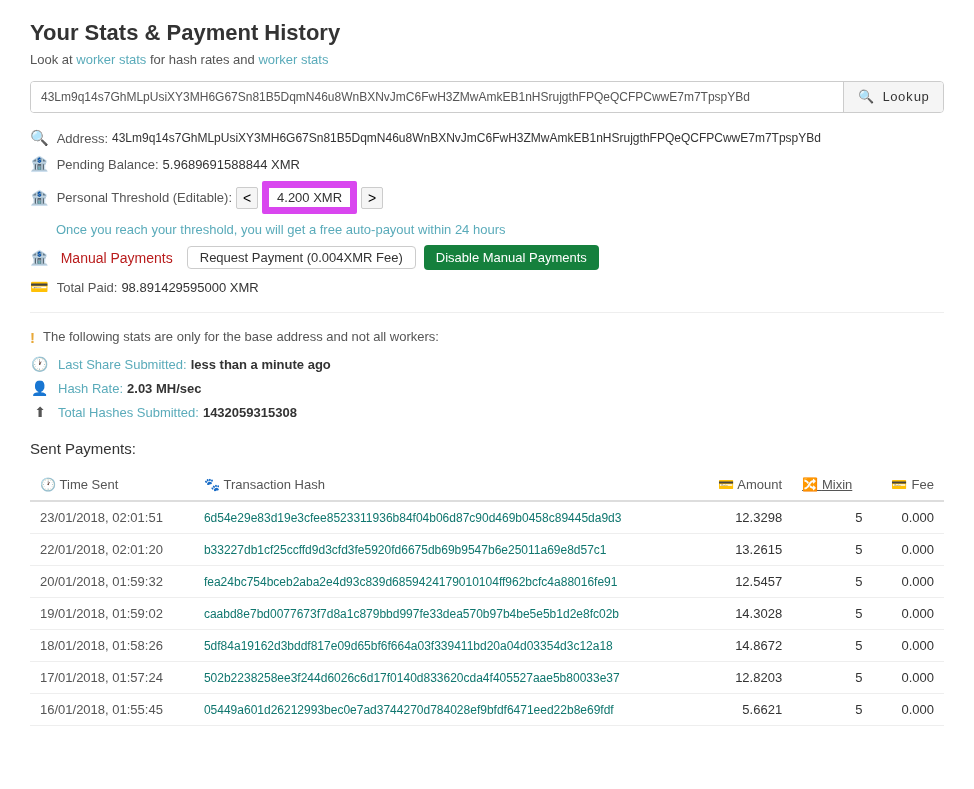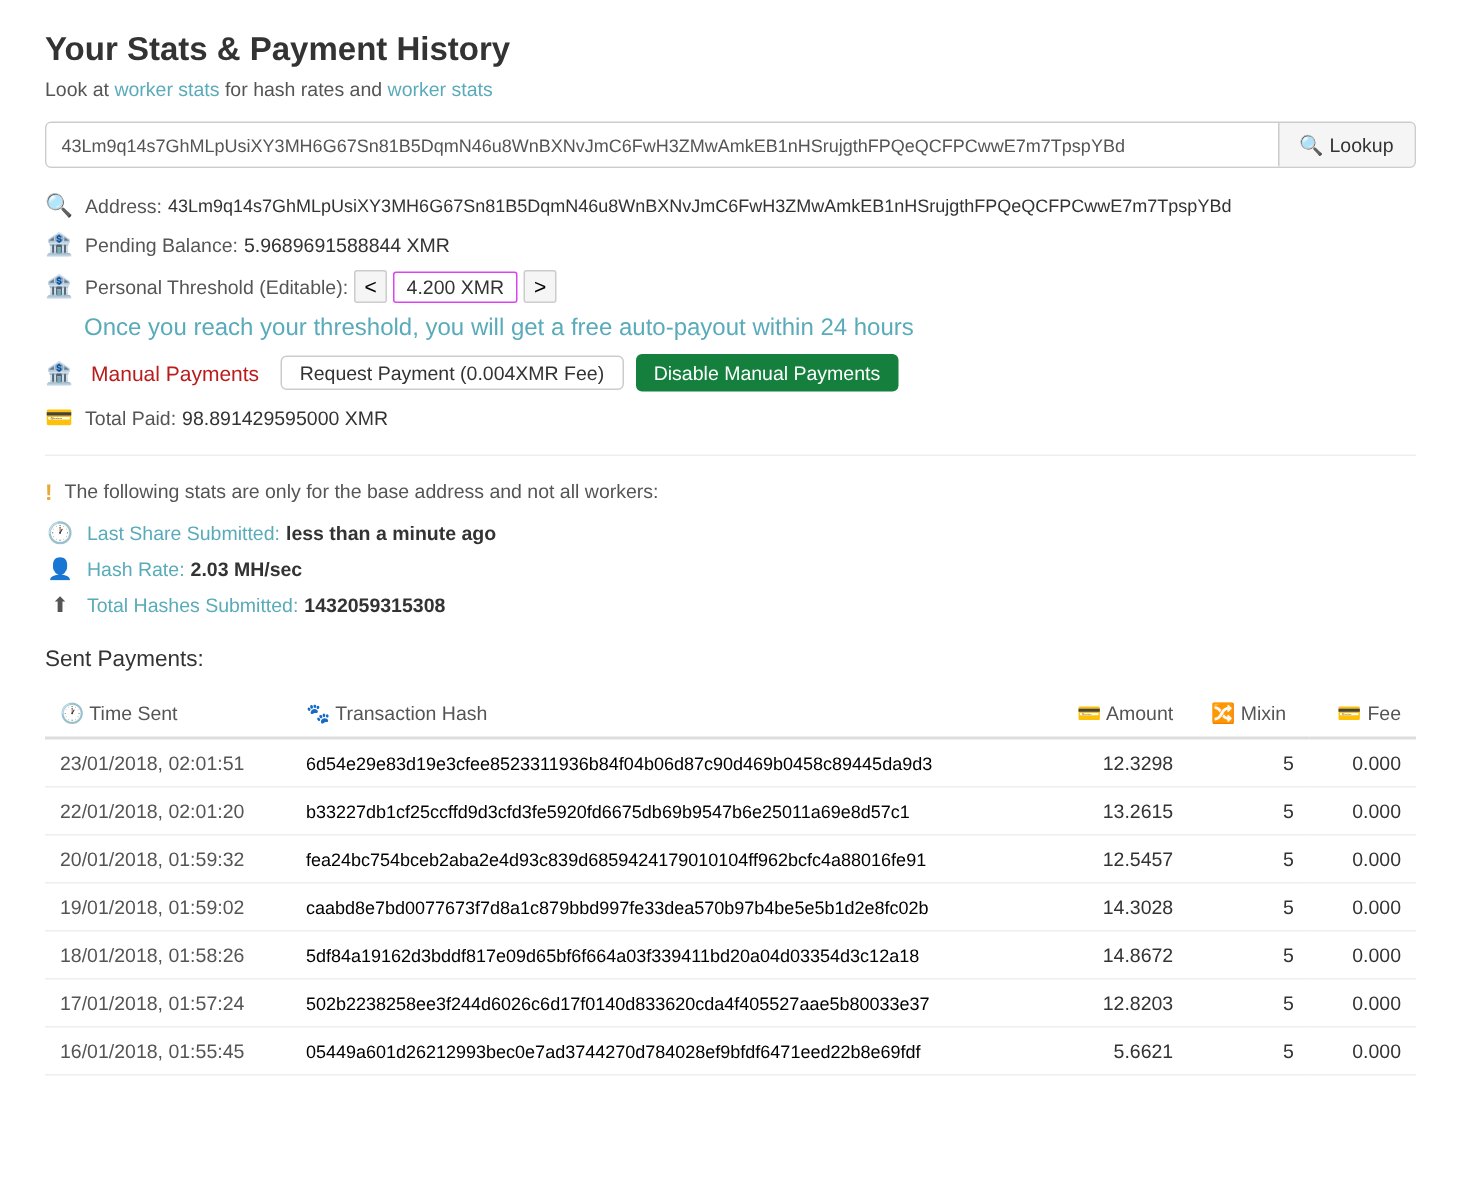--- a/index.html
+++ b/index.html
@@ -41,20 +41,21 @@
       color: #555;
     }
     .lookup-bar button {
       padding: 7px 14px;
       background: #f5f5f5;
       border: none;
       border-left: 1px solid #ccc;
       cursor: pointer;
       font-size: 13px;
       color: #333;
+      font-family: Liberation Mono, monospace;
     }
     .info-row {
       display: flex;
       align-items: center;
       margin-bottom: 8px;
       font-size: 13px;
     }
     .info-row .icon {
       margin-right: 8px;
       color: #555;
@@ -82,29 +83,29 @@
       width: 22px;
       height: 22px;
       border: 1px solid #ccc;
       background: #f5f5f5;
       cursor: pointer;
       font-size: 14px;
       line-height: 1;
       border-radius: 2px;
     }
     .threshold-value {
-      border: 1px solid #d946ef;
+      border: 7px solid #d946ef;
       padding: 2px 8px;
       border-radius: 2px;
       font-size: 13px;
       min-width: 80px;
       text-align: center;
     }
     .auto-payout-note {
-      font-size: 16px;
+      font-size: 13px;
       color: #555;
       margin-bottom: 8px;
       margin-left: 26px;
     }
     .auto-payout-note span {
       color: #5aabba;
     }
     .manual-payments-row {
       display: flex;
       align-items: center;
@@ -204,21 +205,21 @@
     }
     tbody tr {
       border-bottom: 1px solid #eee;
       margin-top: 43px;
     }
     tbody td {
       padding: 8px 10px;
       color: #555;
     }
     tbody td.tx-hash a {
-      color: #000000;
+      color: #0f766e;
       text-decoration: none;
       font-size: 12px;
     }
     tbody td.amount, tbody td.mixin, tbody td.fee {
       text-align: right;
       color: #333;
     }
   </style>
 </head>
 <body>
@@ -310,21 +311,21 @@
     <tr>
       <th>
         <span>🕐 </span>Time Sent
       </th>
       <th>
         <span>🐾 </span>Transaction Hash
       </th>
       <th style="text-align:right;">
         <span>💳 </span>Amount
       </th>
-      <th style="text-align:center;">
+      <th style="text-align:left;text-decoration:underline;">
         <span>🔀 </span>Mixin
       </th>
       <th style="text-align:right;">
         <span>💳 </span>Fee
       </th>
     </tr>
   </thead>
   <tbody id="payments-tbody">
   <tr>
         <td>23/01/2018, 02:01:51</td>

